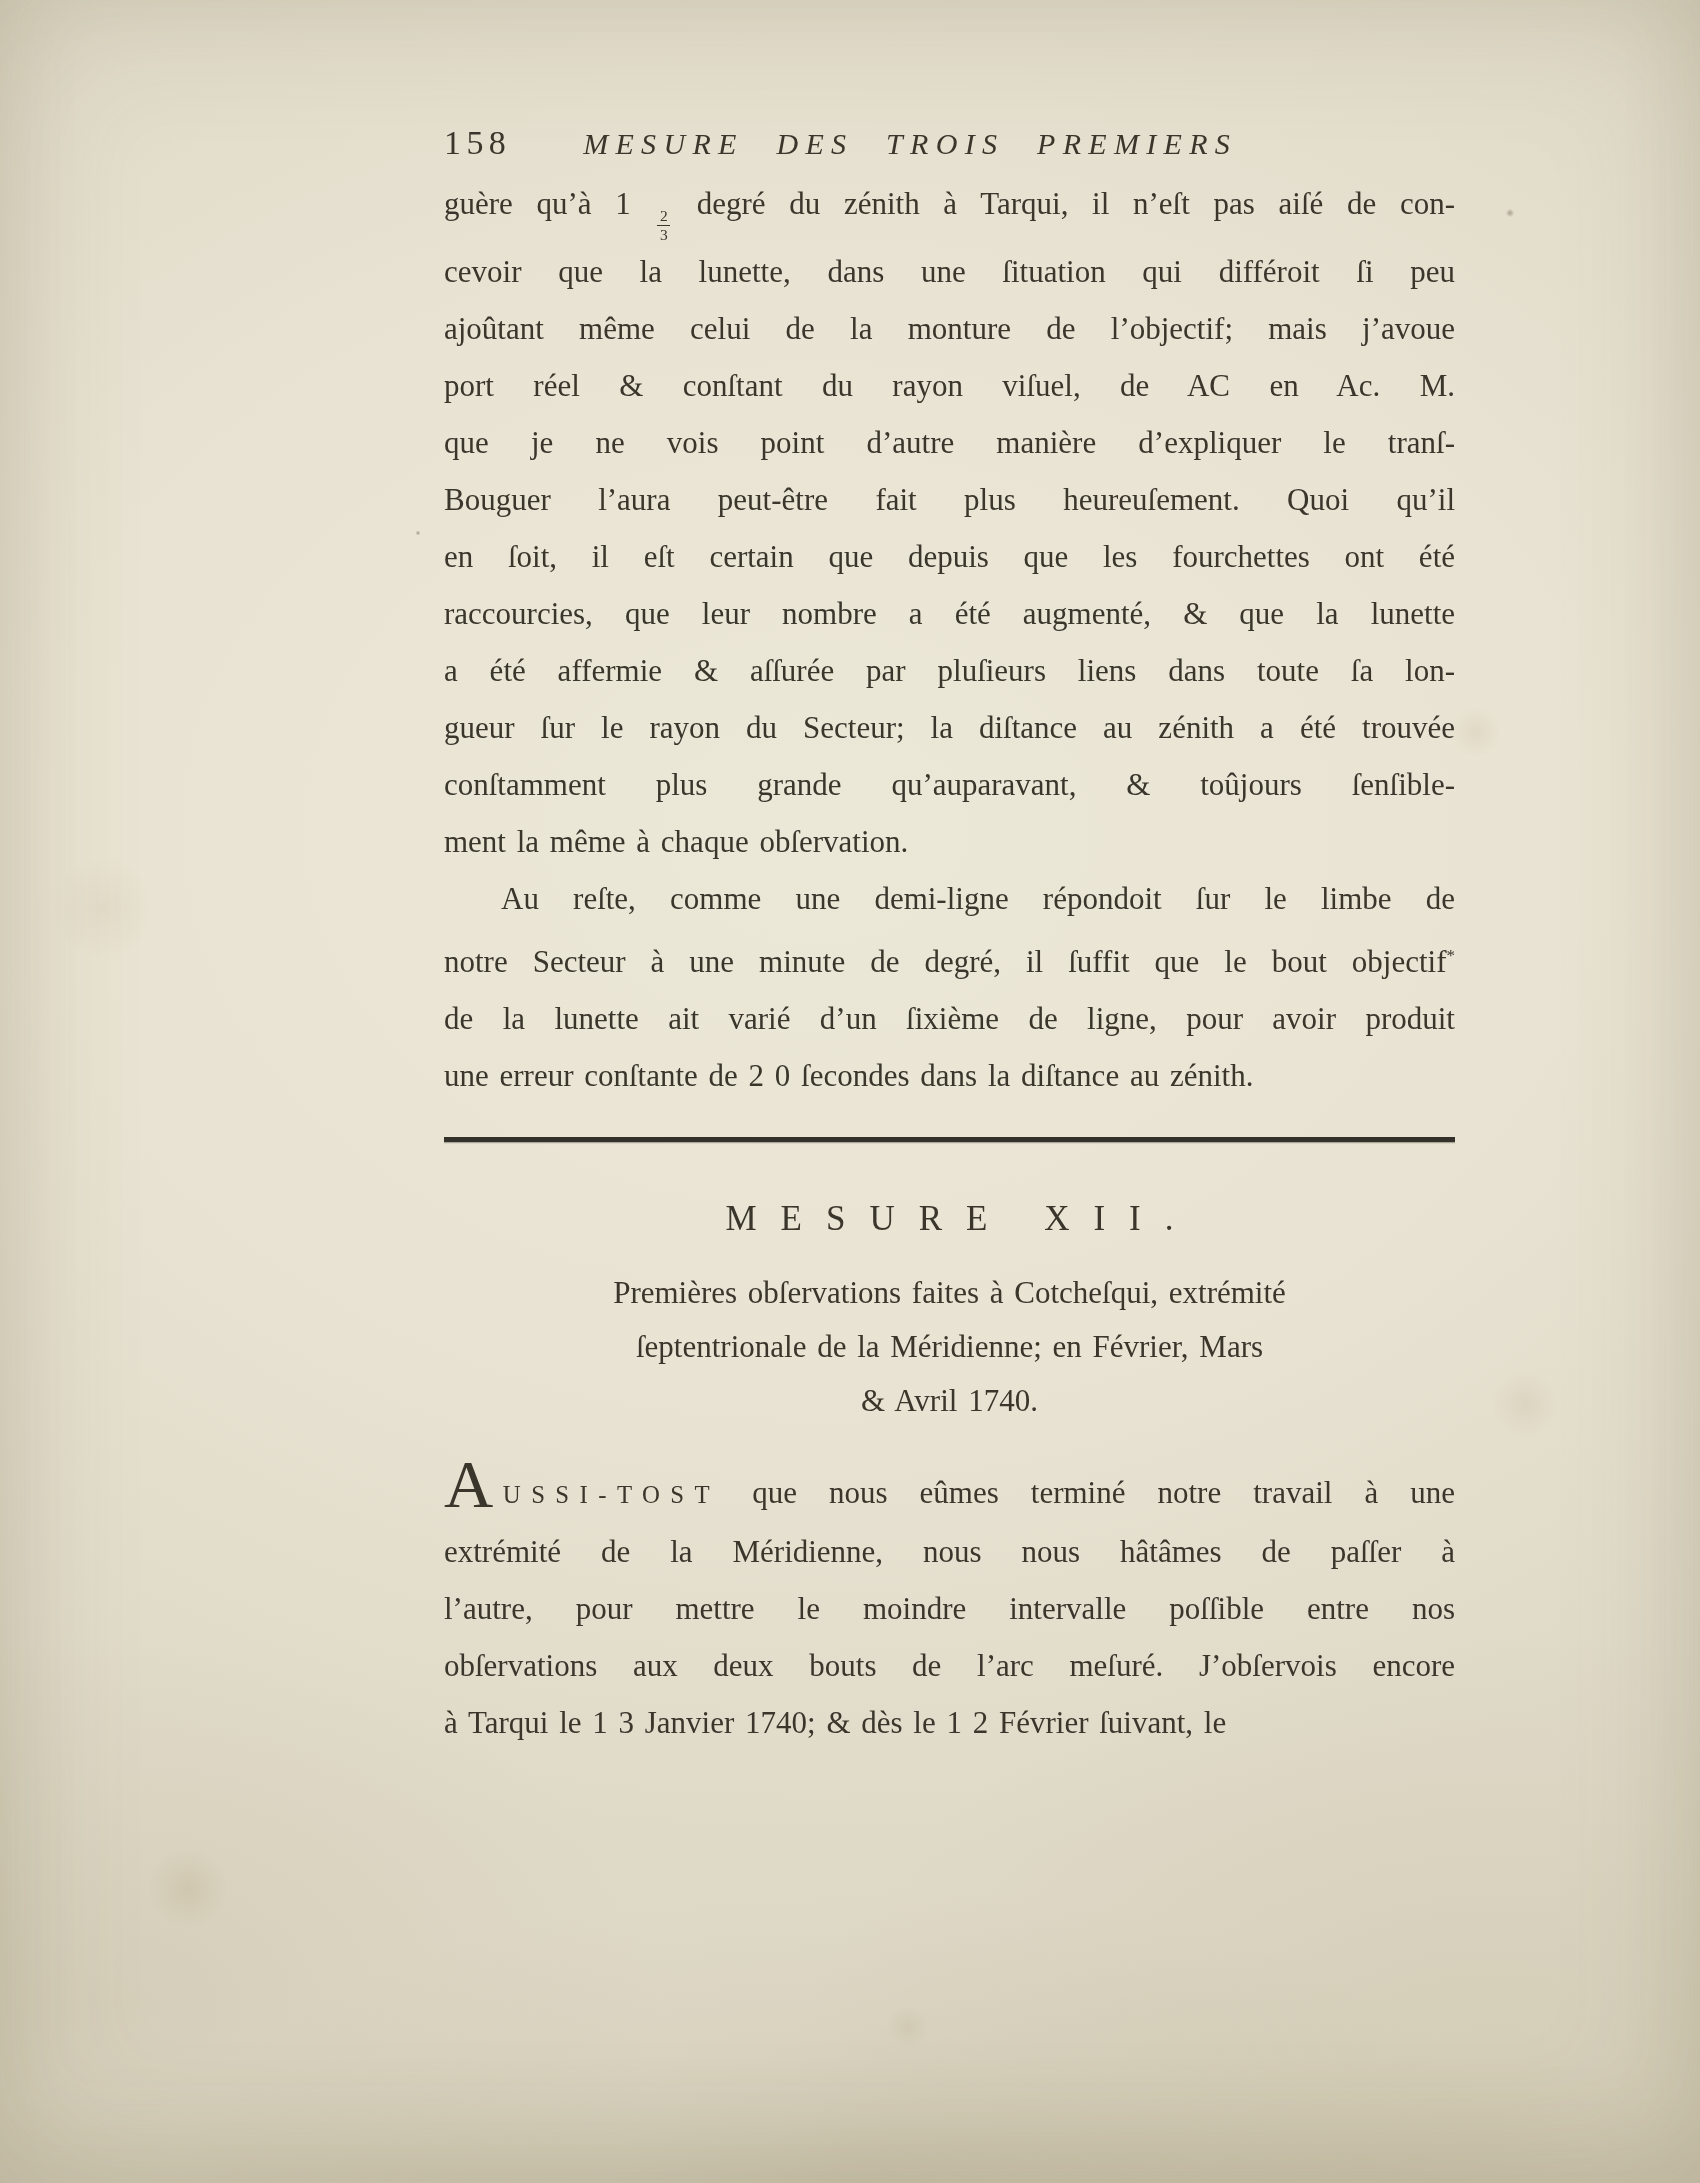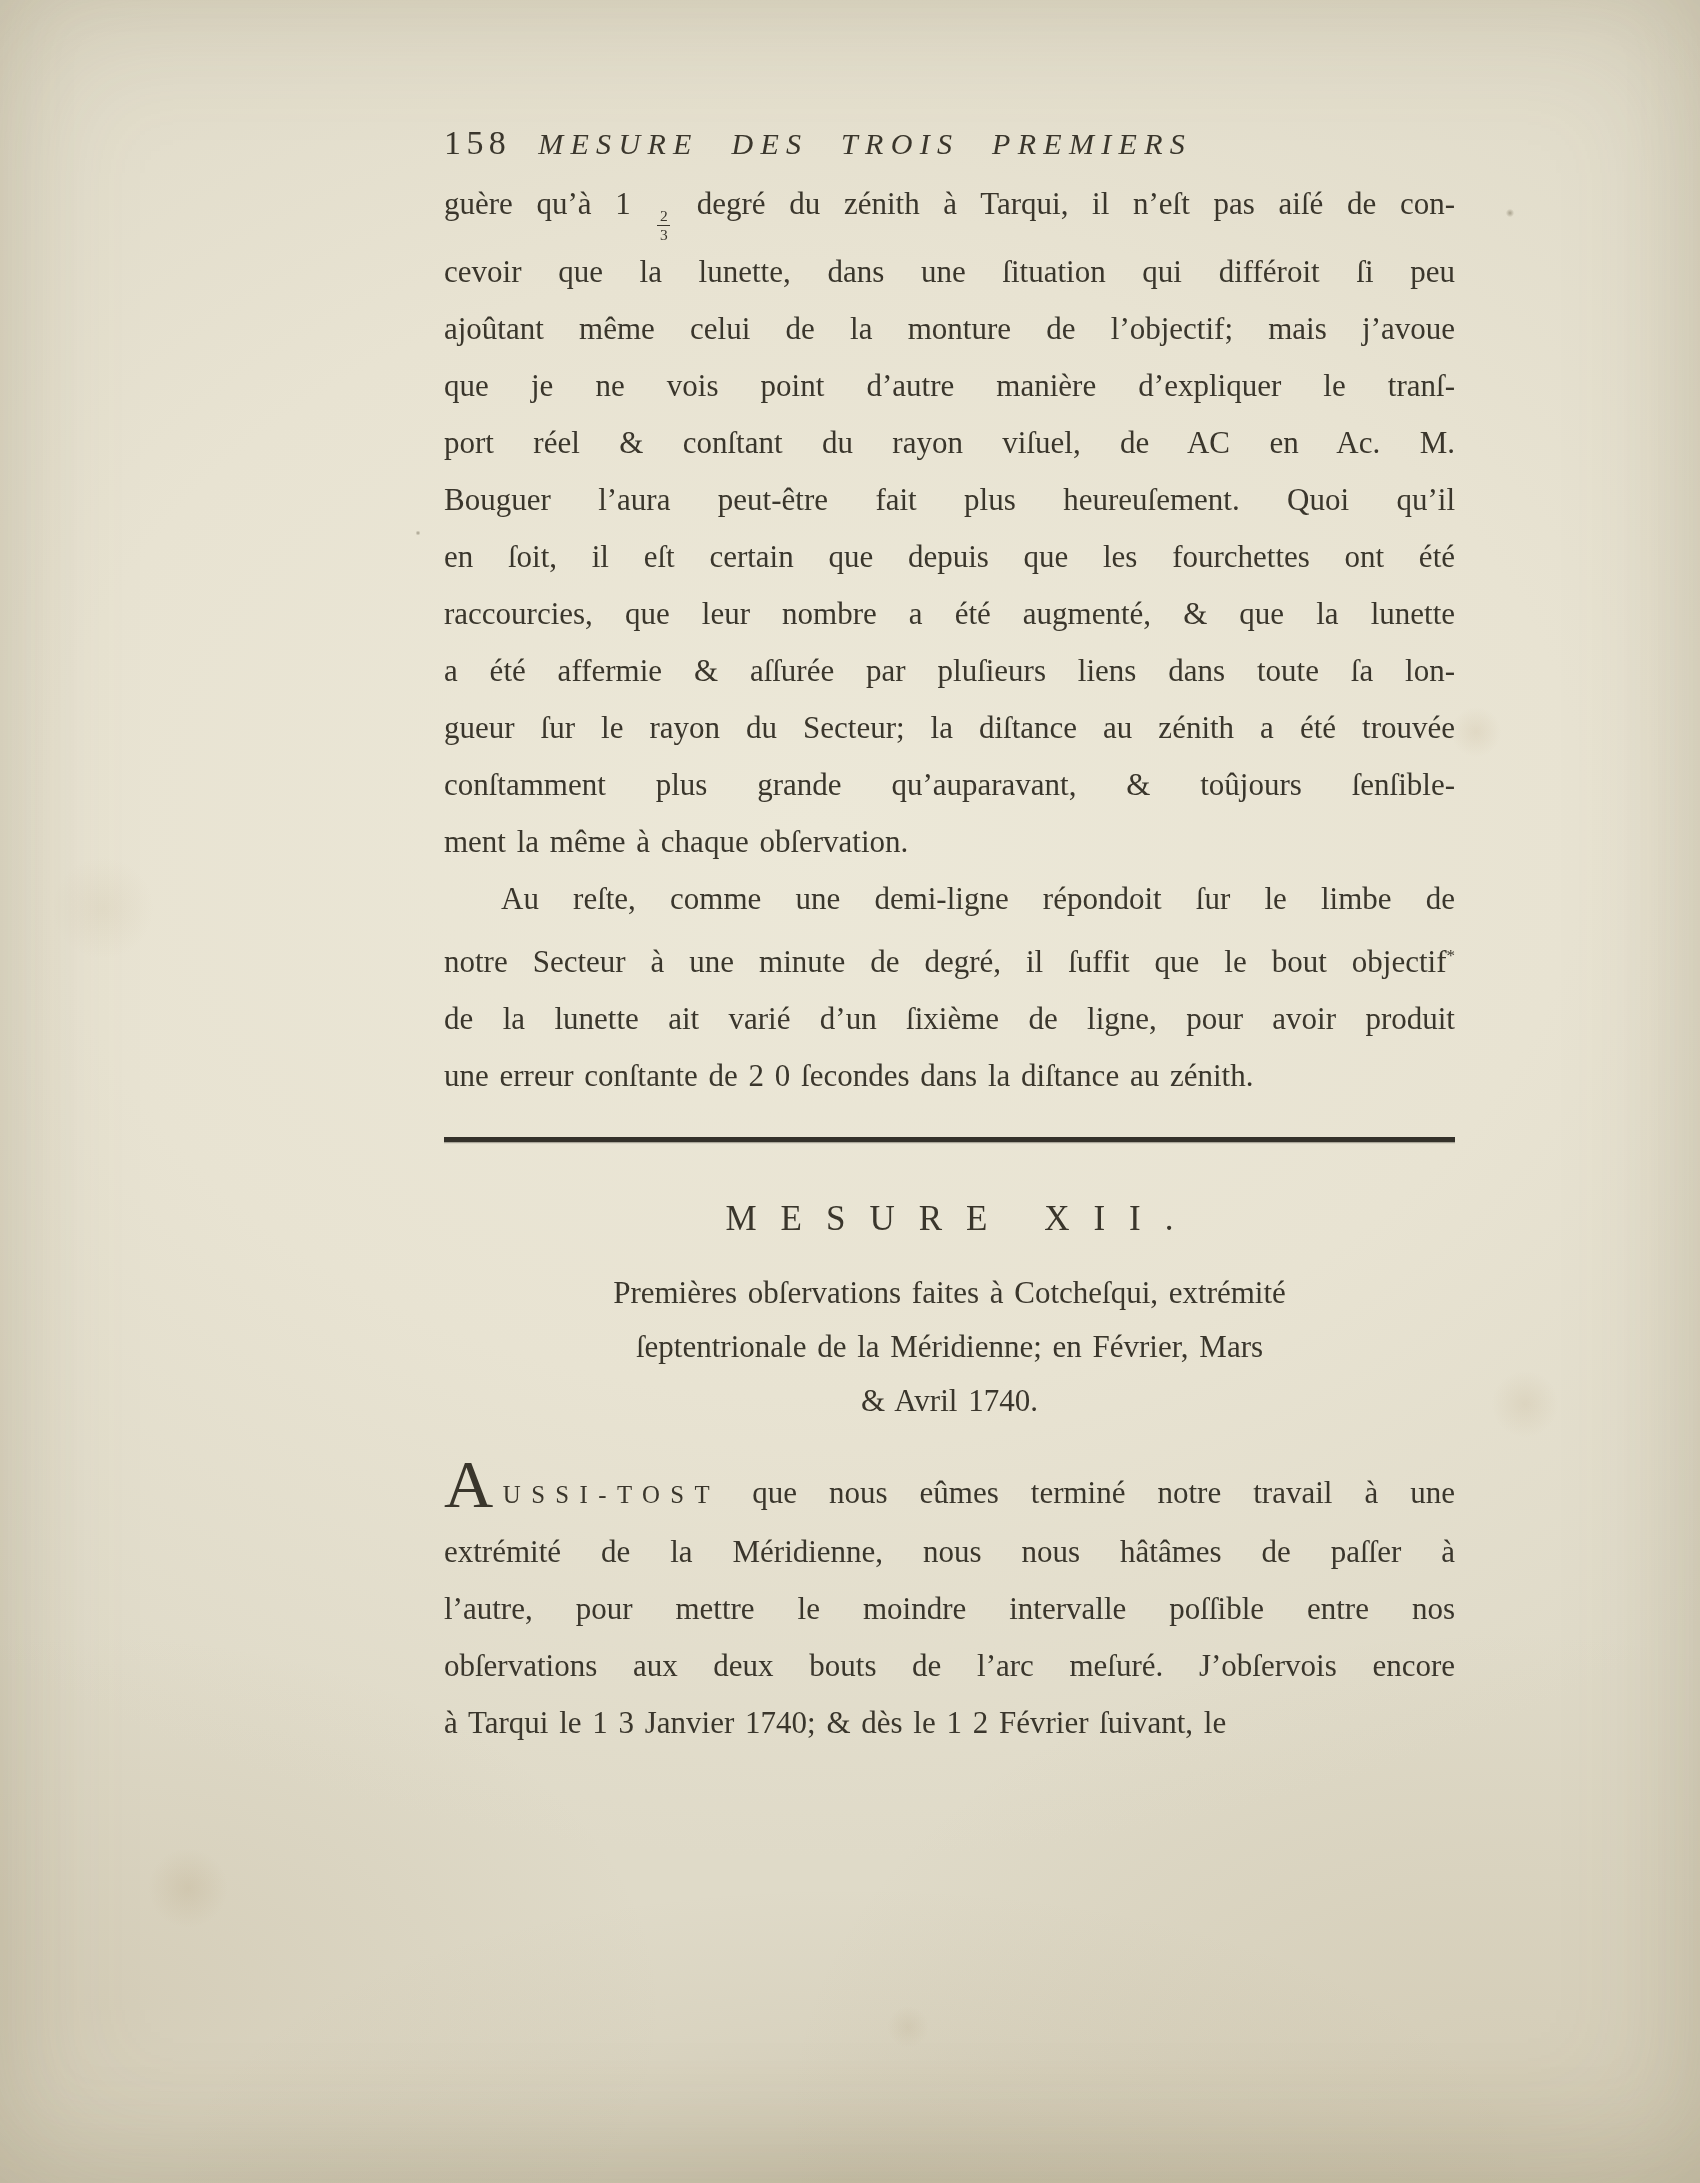--- a/index.html
+++ b/index.html
@@ -26,21 +26,21 @@
       radial-gradient(circle 57px at 188px 1888px, rgba(150,120,70,0.12), transparent 70%),
       radial-gradient(circle 48px at 1525px 1404px, rgba(150,120,70,0.10), transparent 70%),
       radial-gradient(circle 36px at 1476px 732px, rgba(150,120,70,0.10), transparent 70%),
       radial-gradient(circle 73px at 103px 908px, rgba(150,125,80,0.08), transparent 70%),
       radial-gradient(circle 30px at 908px 2027px, rgba(150,125,80,0.10), transparent 70%);
   }
   .content { position:absolute; left:444px; top:124px; width:1011px; }
 
   .header { display:flex; align-items:baseline; margin-bottom:13.3px; }
   .pagenum { font-size:34px; letter-spacing:5.4px; }
-  .running-title { font-style:italic; font-size:30px; letter-spacing:7.3px; word-spacing:18px; margin-left:27px; }
+  .running-title { font-style:italic; font-size:30px; letter-spacing:7.3px; word-spacing:18px; margin-left:72px; }
 
   .bodytext { font-size:31px; line-height:57px; word-spacing:3px; }
   .line { text-align:justify; text-align-last:justify; }
   .line.last { text-align-last:left; }
   .para2 .line:first-child { text-indent:57px; }
 
   .rule { height:4.2px; background:#34312a; margin-top:33px; box-shadow:0 1.2px 0 rgba(52,49,42,0.35); }
 
   .article-heading { text-align:center; font-size:35px; letter-spacing:24px; padding-left:24px; margin-top:57px; }
 
@@ -71,22 +71,22 @@
       <span class="running-title">MESURE DES TROIS PREMIERS</span>
     </div>
 
     <div class="bodytext para1">
         <div class="line"><span>guère qu’à 1 </span><span class="frac">
             <span class="num">2</span>
             <span class="den">3</span>
           </span><span> degré du zénith à </span><span class="s-i">Tarqui</span><span>, il n’eſt pas aiſé de con-</span></div>
         <div class="line"><span>cevoir que la lunette, dans une ſituation qui différoit ſi peu</span></div>
         <div class="line"><span>ajoûtant même celui de la monture de l’objectif; mais j’avoue</span></div>
+        <div class="line"><span>port réel &amp; conſtant du rayon viſuel, de </span><span class="s-i">AC</span><span> en </span><span class="s-i">Ac</span><span>. M.</span></div>
         <div class="line"><span>que je ne vois point d’autre manière d’expliquer le tranſ-</span></div>
-        <div class="line"><span>port réel &amp; conſtant du rayon viſuel, de </span><span class="s-i">AC</span><span> en </span><span class="s-i">Ac</span><span>. M.</span></div>
         <div class="line"><span class="s-i">Bouguer</span><span> l’aura peut-être fait plus heureuſement. Quoi qu’il</span></div>
         <div class="line"><span>en ſoit, il eſt certain que depuis que les fourchettes ont été</span></div>
         <div class="line"><span>raccourcies, que leur nombre a été augmenté, &amp; que la lunette</span></div>
         <div class="line"><span>a été affermie &amp; aſſurée par pluſieurs liens dans toute ſa lon-</span></div>
         <div class="line"><span>gueur ſur le rayon du Secteur; la diſtance au zénith a été trouvée</span></div>
         <div class="line"><span>conſtamment plus grande qu’auparavant, &amp; toûjours ſenſible-</span></div>
         <div class="line last"><span>ment la même à chaque obſervation.</span></div>
       </div>
 
     <div class="bodytext para2">

